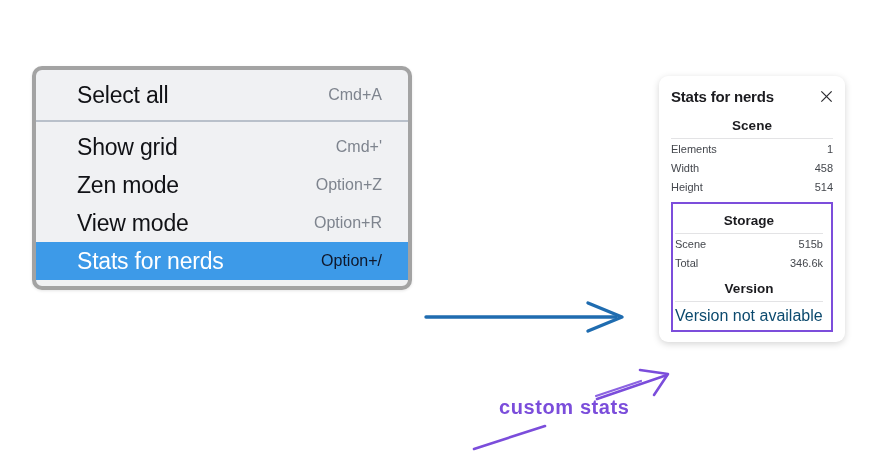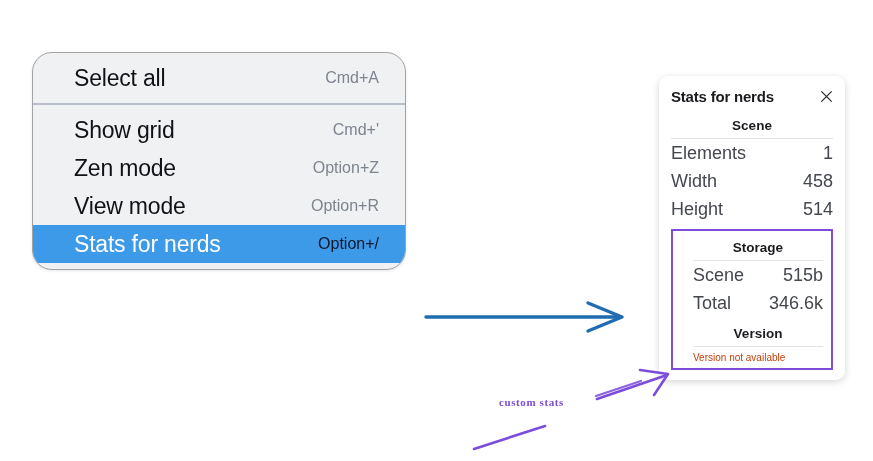--- a/index.html
+++ b/index.html
@@ -12,25 +12,25 @@
     background: #ffffff;
     font-family: "Liberation Sans", sans-serif;
     position: relative;
     overflow: hidden;
   }
 
   
   #context-menu {
     position: absolute;
     left: 32px;
-    top: 52px;
+    top: 66px;
     width: 372px;
     background: #f0f1f3;
-    border: 1px solid #a3a3a3;
-    border-radius: 20px;
+    border: 4px solid #a3a3a3;
+    border-radius: 10px;
     box-shadow: 0 1px 3px rgba(0,0,0,0.10);
     overflow: hidden;
   }
   .menu-section {
     padding: 6px 0;
   }
   .menu-section + .menu-section {
     border-top: 2px solid #b9c0ca;
   }
   .menu-item {
@@ -105,55 +105,55 @@
   }
   .rule {
     height: 1px;
     background: #e3e3e5;
     margin: 0;
   }
   .stat-row {
     display: flex;
     justify-content: space-between;
     align-items: center;
-    font-size: 18px;
+    font-size: 11px;
     color: #44474d;
     padding: 4px 0 3px 0;
   }
   .stat-row .k { white-space: nowrap; }
   .stat-row .v { white-space: nowrap; }
   .version-text {
-    font-size: 10px;
-    color: #c2410c;
+    font-size: 16px;
+    color: #0c4a6e;
     padding: 5px 0 1px 0;
     white-space: nowrap;
   }
 
   
   #custom-stats-box {
     border: 2px solid #7c4ddb;
     margin: 6px 0 0 0;
-    padding: 0 8px 4px 20px;
+    padding: 0 8px 4px 2px;
   }
 
   
   #annotations {
     position: absolute;
     left: 0;
     top: 0;
     width: 873px;
     height: 461px;
     pointer-events: none;
   }
   #handwritten-label {
     position: absolute;
     left: 499px;
     top: 396px;
-    font-family: Liberation Serif, serif;
-    font-size: 11px;
+    font-family: Liberation Sans, sans-serif;
+    font-size: 20px;
     font-weight: bold;
     color: #7b4ddb;
     letter-spacing: 0.6px;
     white-space: nowrap;
   }
 </style>
 </head>
 <body>
 
 <div id="context-menu">

